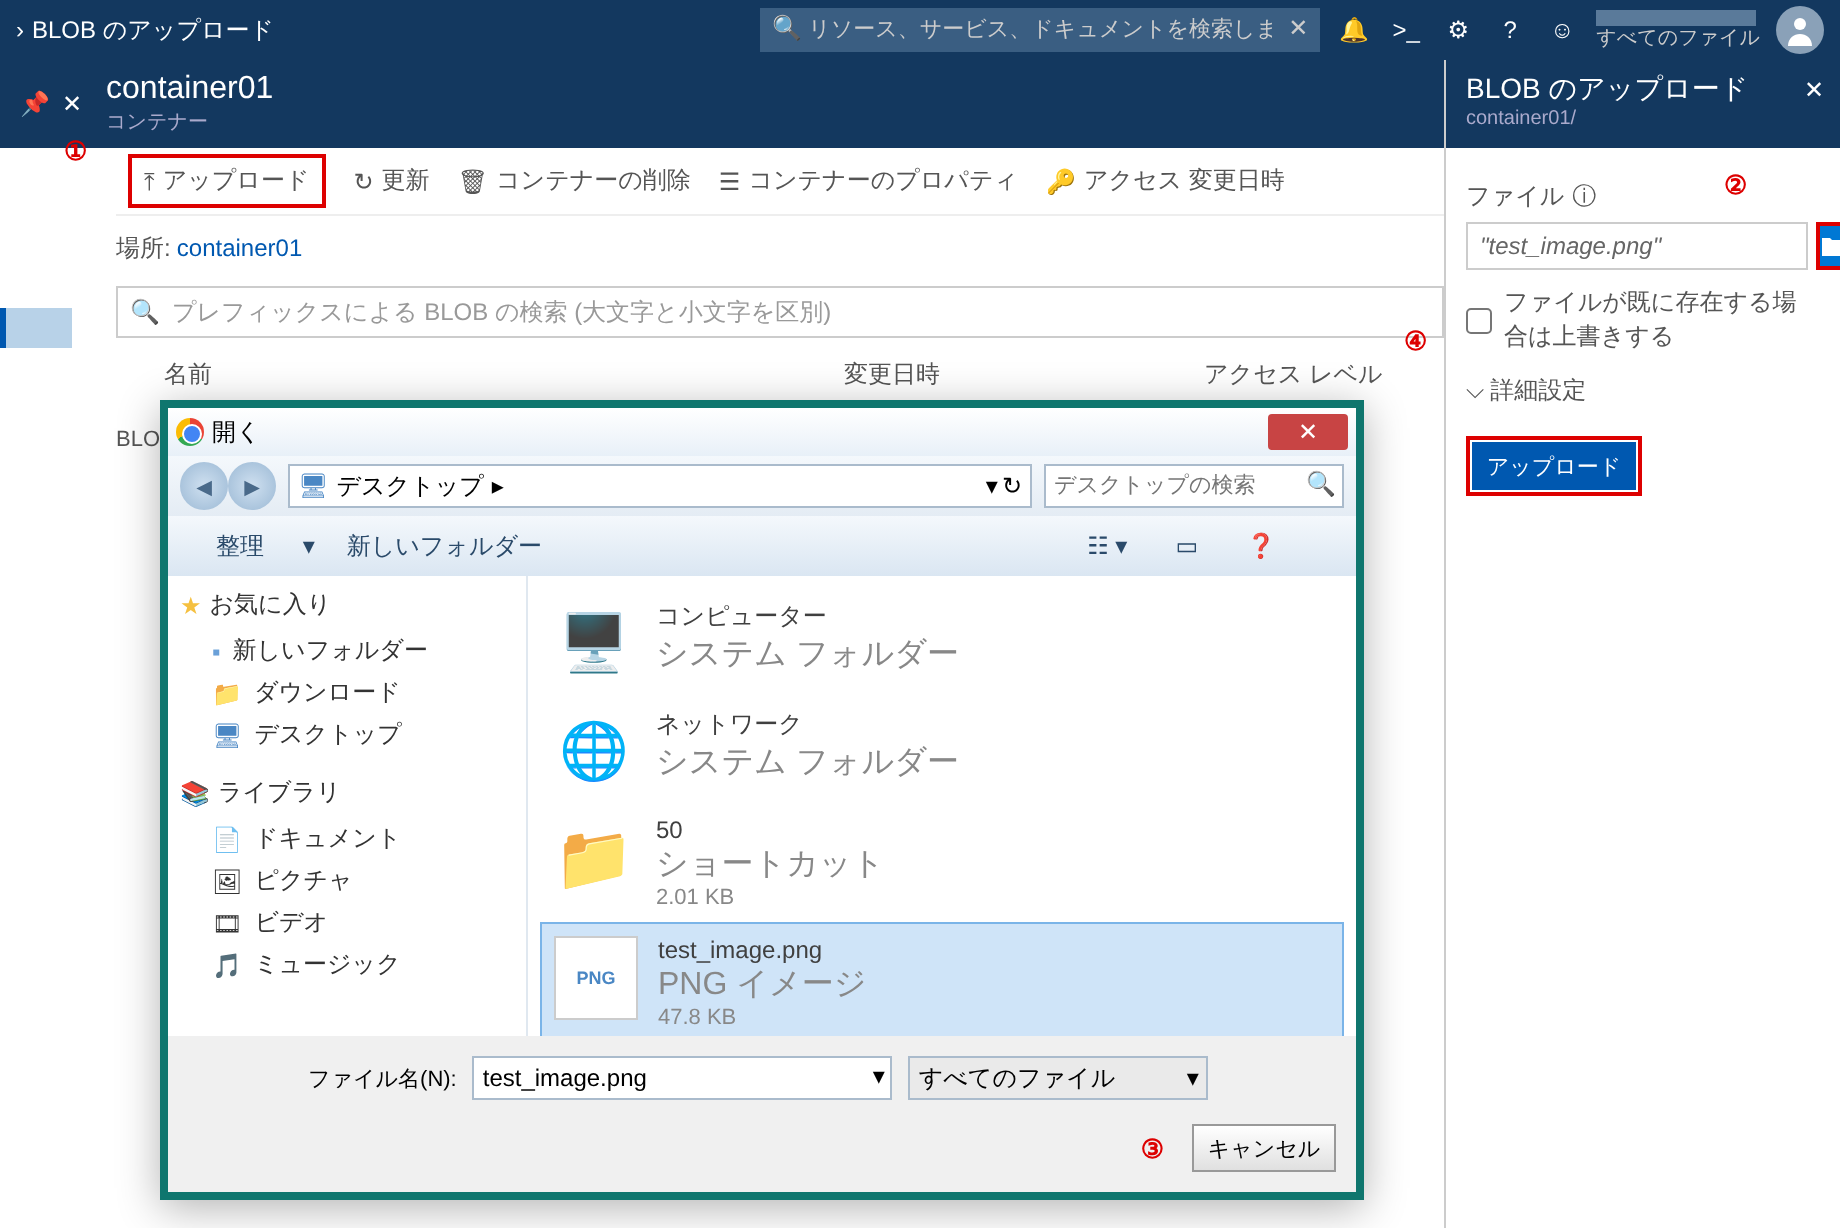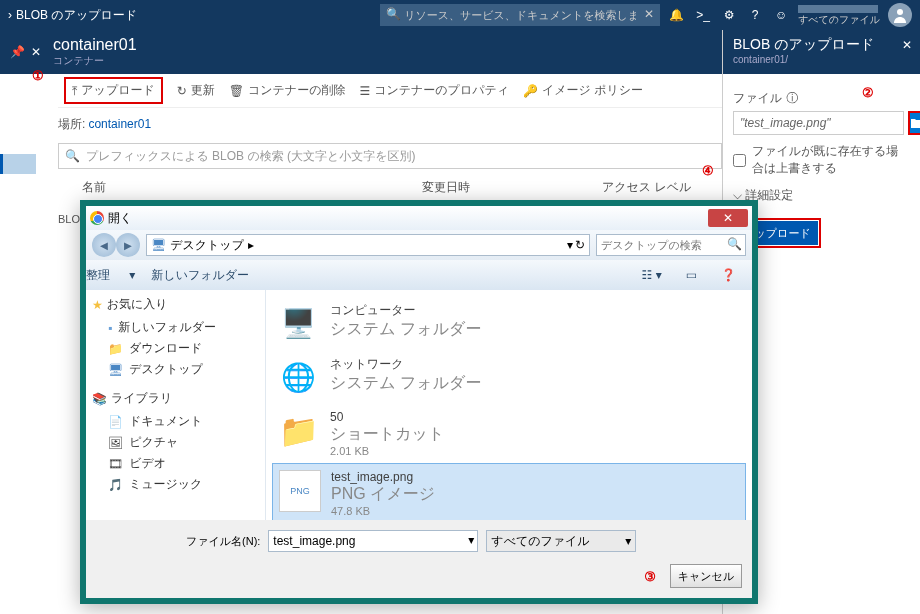--- a/index.html
+++ b/index.html
@@ -39,29 +39,29 @@
 .nav-path a{color:#0058b0;text-decoration:none}
 .filter-row{margin-top:10px;height:26px;border:1px solid #ccc;display:flex;align-items:center;padding:0 6px;color:#999;font-size:11px}
 .cols{display:flex;margin-top:10px;font-size:11px;color:#555}
 .col-name{flex:1;padding-left:24px}
 .col-date{width:180px}
 .col-access{width:120px}
 .empty-msg{margin-top:16px;font-size:11px;color:#555}
 .leftrail{position:absolute;left:0;top:74px;width:40px;height:540px}
 .leftrail-item{width:36px;height:20px;margin-top:80px;background:#b8d2e8;border-left:3px solid #0058b0}
 
-.dialog{position:absolute;left:80px;top:200px;width:678px;background:#fff;border:6px solid #0f766e;box-shadow:0 4px 20px rgba(0,0,0,.3)}
+.dialog{position:absolute;left:80px;top:200px;width:602px;background:#fff;border:4px solid #0f766e;box-shadow:0 4px 20px rgba(0,0,0,.3)}
 .dlg-title{height:24px;background:linear-gradient(#fff,#e8f0f8);display:flex;align-items:center;padding:0 4px}
 .dlg-title-text{font-size:12px;margin-left:4px}
 .dlg-close{margin-left:auto;width:40px;height:18px;background:#c84444;color:#fff;display:flex;align-items:center;justify-content:center;cursor:pointer;border-radius:2px}
 .dlg-nav{height:30px;background:linear-gradient(#f4f8fc,#e4ecf4);display:flex;align-items:center;padding:0 6px;gap:0}
 .nav-btn{width:24px;height:24px;border-radius:50%;background:radial-gradient(#cfe0f0,#9ab8d4);display:flex;align-items:center;justify-content:center;font-size:13px;color:#4a6a8a}
 .path-box{flex:1;height:22px;background:#fff;border:1px solid #abc;margin:0 6px;display:flex;align-items:center;padding:0 4px;font-size:11px}
 .search-folder{width:150px;height:22px;background:#fff;border:1px solid #abc;color:#888;padding:0 20px 0 4px;font-size:11px}
-.dlg-toolbar{height:30px;background:linear-gradient(#f4f8fc,#dae6f2);display:flex;align-items:center;padding:0 0;font-size:11px;color:#2a4a6a}
+.dlg-toolbar{height:30px;background:linear-gradient(#f4f8fc,#dae6f2);display:flex;align-items:center;padding:0 24px;font-size:11px;color:#2a4a6a}
 .dlg-toolbar span{margin-right:16px;cursor:pointer}
 .dlg-toolbar .right{margin-left:auto;display:flex;gap:8px}
 .dlg-body{display:flex;height:230px}
 .sidebar{width:180px;background:#fff;border-right:1px solid #e0e8f0;padding:6px;overflow:hidden}
 .side-group{margin-bottom:10px}
 .side-head{display:flex;align-items:center;gap:4px;font-size:11px;color:#333;margin-bottom:4px}
 .side-item{display:flex;align-items:center;gap:6px;padding:2px 0 2px 16px;font-size:11px;color:#333;cursor:pointer}
 .content{flex:1;padding:6px;overflow:auto}
 .file-item{display:flex;align-items:flex-start;gap:10px;padding:6px;cursor:pointer}
 .file-item.selected{background:#cfe4f8;border:1px solid #7ab4e8}
@@ -140,21 +140,21 @@
     <div class="toolbar-item">
         <span>🗑</span>
         <span>コンテナーの削除</span>
       </div>
     <div class="toolbar-item">
         <span>☰</span>
         <span>コンテナーのプロパティ</span>
       </div>
     <div class="toolbar-item">
         <span>🔑</span>
-        <span>イメージ ポリシー</span>
+        <span>アクセス 変更日時</span>
       </div>
   </div>
   <div class="nav-path">
     <span>場所:</span>
     <a href="#">container01</a>
   </div>
   <div class="filter-row">
     <span style="margin-right:6px">🔍</span>
     <span>プレフィックスによる BLOB の検索 (大文字と小文字を区別)</span>
   </div>
@@ -295,32 +295,32 @@
       </div>
       <div class="file-item">
         <div class="file-icon" style="font-size:32px">📁</div>
         <div class="file-info">
             <div class="fname">50</div>
             <div class="ftype">ショートカット</div>
             <div class="fsize">2.01 KB</div>
           </div>
       </div>
       <div class="file-item selected">
-        <div class="file-icon" style="background:#fff;border:1px solid #ccc;font-size:9px;color:#4a87c4;font-weight:normal">PNG</div>
+        <div class="file-icon" style="background:#fff;border:1px solid #ccc;font-size:9px;color:#4a87c4;font-weight:bold">PNG</div>
         <div class="file-info">
             <div class="fname">test_image.png</div>
             <div class="ftype">PNG イメージ</div>
             <div class="fsize">47.8 KB</div>
           </div>
       </div>
     </div>
   </div>
   <div class="dlg-bottom">
     <div class="fname-row">
-      <span style="margin-left:90px" class="fname-label">ファイル名(N):</span>
+      <span style="margin-left:60px" class="fname-label">ファイル名(N):</span>
       <div style="position:relative;display:flex">
         <input class="fname-input" value="test_image.png" style="">
         <span style="position:absolute;right:4px;top:3px">▾</span>
       </div>
       <div class="ftype-select">
         <span>すべてのファイル</span>
           <span>▾</span>
       </div>
     </div>
     <div class="btn-row">

